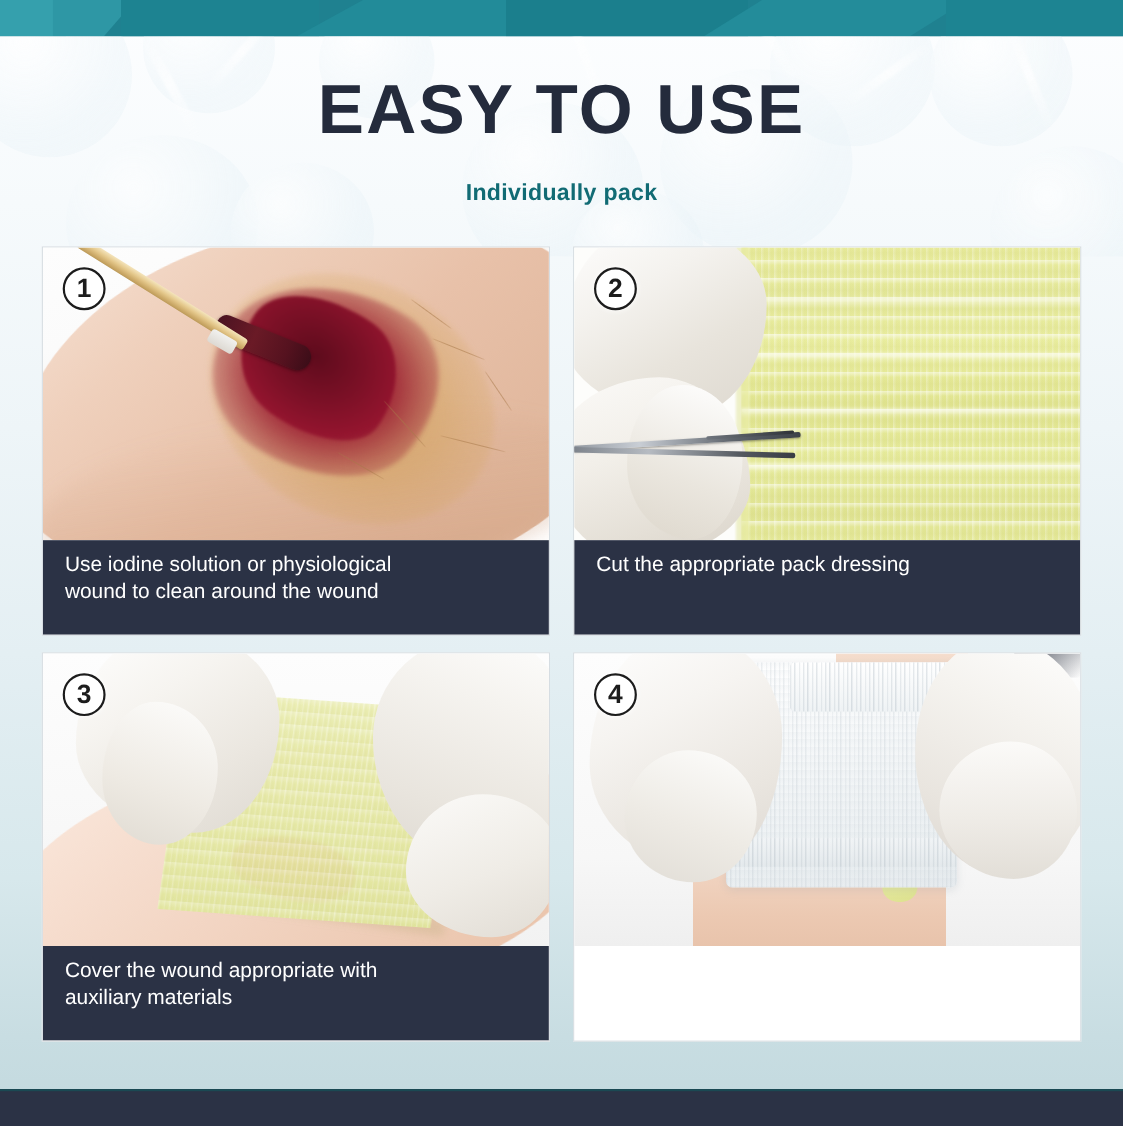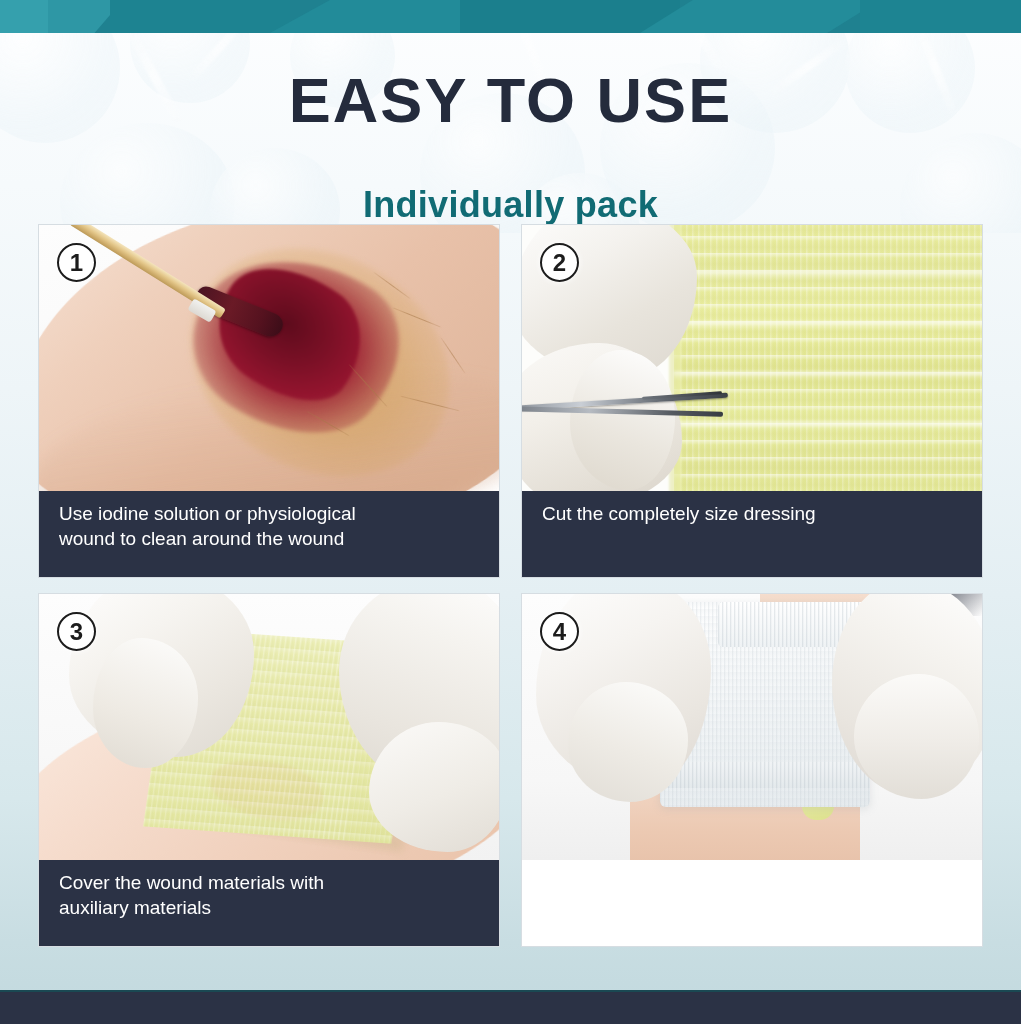--- a/index.html
+++ b/index.html
@@ -70,34 +70,33 @@
   
   .title-wrap {
     position:absolute;
     top:33px; left:0;
     width:1021px; height:190px;
     display:flex;
     flex-direction:column;
     align-items:center;
     justify-content:flex-start;
     padding-top:36px;
-    gap:36px;
   }
   .main-title {
     font-size:63px;
     font-weight:bold;
     letter-spacing:2px;
     color:#242b3c;
     line-height:1.0;
     font-family:"Liberation Sans", sans-serif;
     white-space:nowrap;
   }
   .sub-title {
-    margin-top:16px;
-    font-size:36px;
+    margin-top:32px;
+    font-size:21px;
     font-weight:bold;
     color:#116b74;
     letter-spacing:0.3px;
     white-space:nowrap;
   }
 
   
   .grid {
     position:absolute;
     top:224px; left:38px;
@@ -559,40 +558,40 @@
         <div class="glove-a"></div>
         <div class="glove-b"></div>
         <div class="glove-c"></div>
         <div class="scissor-blade"></div>
         <div class="scissor-blade2"></div>
         <div class="scissor-cut"></div>
         <div class="badge">2</div>
       </div>
       <div class="caption">
         <div>
-          <span>Cut the completely size dressing</span>
+          <span>Cut the appropriate pack dressing</span>
         </div>
       </div>
     </div>
 
     <div class="card">
       <div class="photo p3">
         <div class="leg"></div>
         <div class="blood"></div>
         <div class="dressing-shadow"></div>
         <div class="dressing"></div>
         <div class="glove-left"></div>
         <div class="glove-left2"></div>
         <div class="glove-right"></div>
         <div class="glove-right2"></div>
         <div class="badge">3</div>
       </div>
       <div class="caption">
         <div>
-          <span>Cover the wound materials with</span>
+          <span>Cover the wound appropriate with</span>
           <span>auxiliary materials</span>
         </div>
       </div>
     </div>
 
     <div class="card">
       <div class="photo p4">
         <div class="dark-corner"></div>
         <div class="arm4"></div>
         <div class="arm4-top"></div>

